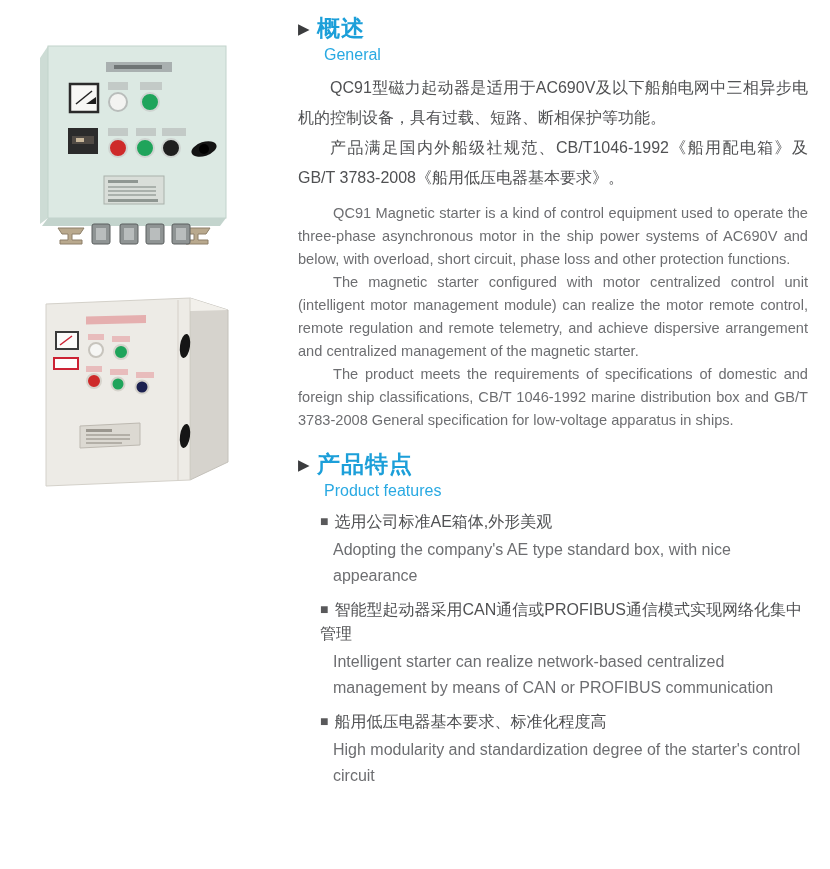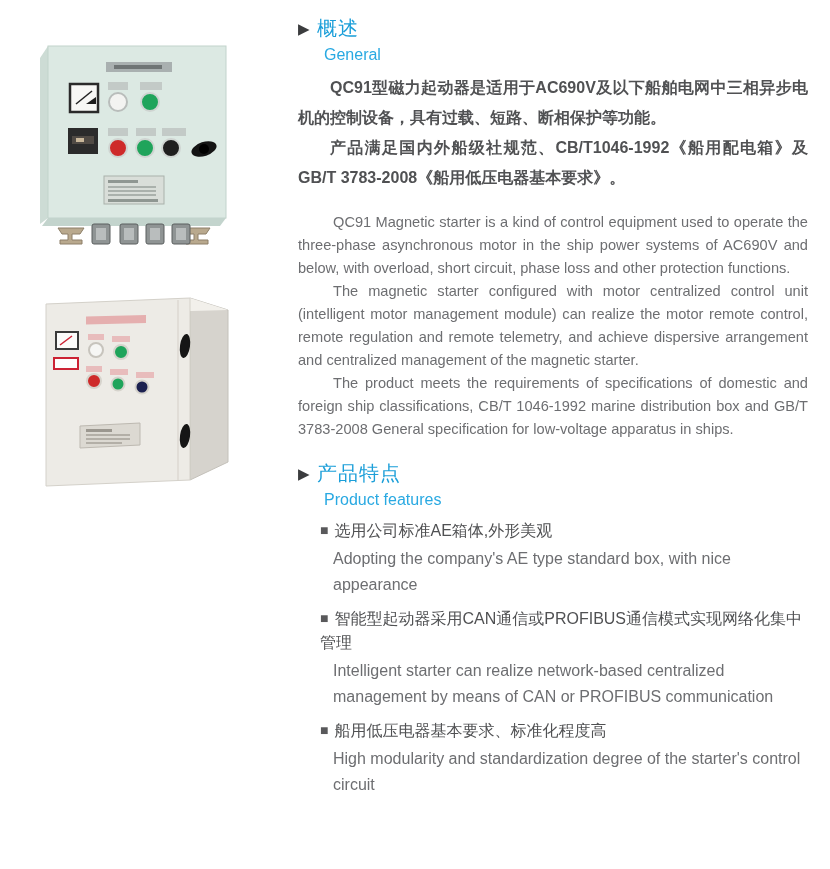--- a/index.html
+++ b/index.html
@@ -14,34 +14,34 @@
   .left-col{position:absolute;left:28px;top:36px;width:250px;}
   .right-col{position:absolute;left:298px;top:12px;width:510px;}
 
   
   .section-head{display:flex;align-items:flex-start;}
   .head-arrow{
     color:#3b3c3e;font-size:15px;line-height:34px;width:19px;flex:0 0 19px;
   }
   .head-titles{flex:1;}
   .title-cn{
-    color:#1c9fd9;font-size:20px;font-weight:normal;line-height:32px;
+    color:#1c9fd9;font-size:23px;font-weight:bold;line-height:32px;
     letter-spacing:1px;margin:0;
   }
   .title-en{
     color:#29a9e2;font-size:16px;line-height:20px;margin:1px 0 0 7px;
   }
 
   
-  .cn-paras{margin-top:8px;font-weight:bold;}
+  .cn-paras{margin-top:8px;}
   .para-cn{
     color:#505153;font-size:16px;line-height:30px;text-align:justify;
     text-indent:2em;margin:0;
   }
-  .en-paras{margin-top:18px;}
+  .en-paras{margin-top:9px;}
   .para-en{
     color:#6d6e71;font-size:14.6px;line-height:23px;text-align:justify;
     text-indent:2.4em;margin:0;
   }
 
   
   .features-section{margin-top:16px;}
   .feature-list{margin-top:9px;padding-left:22px;}
   .feature-item{margin-bottom:9px;}
   .feature-cn{

